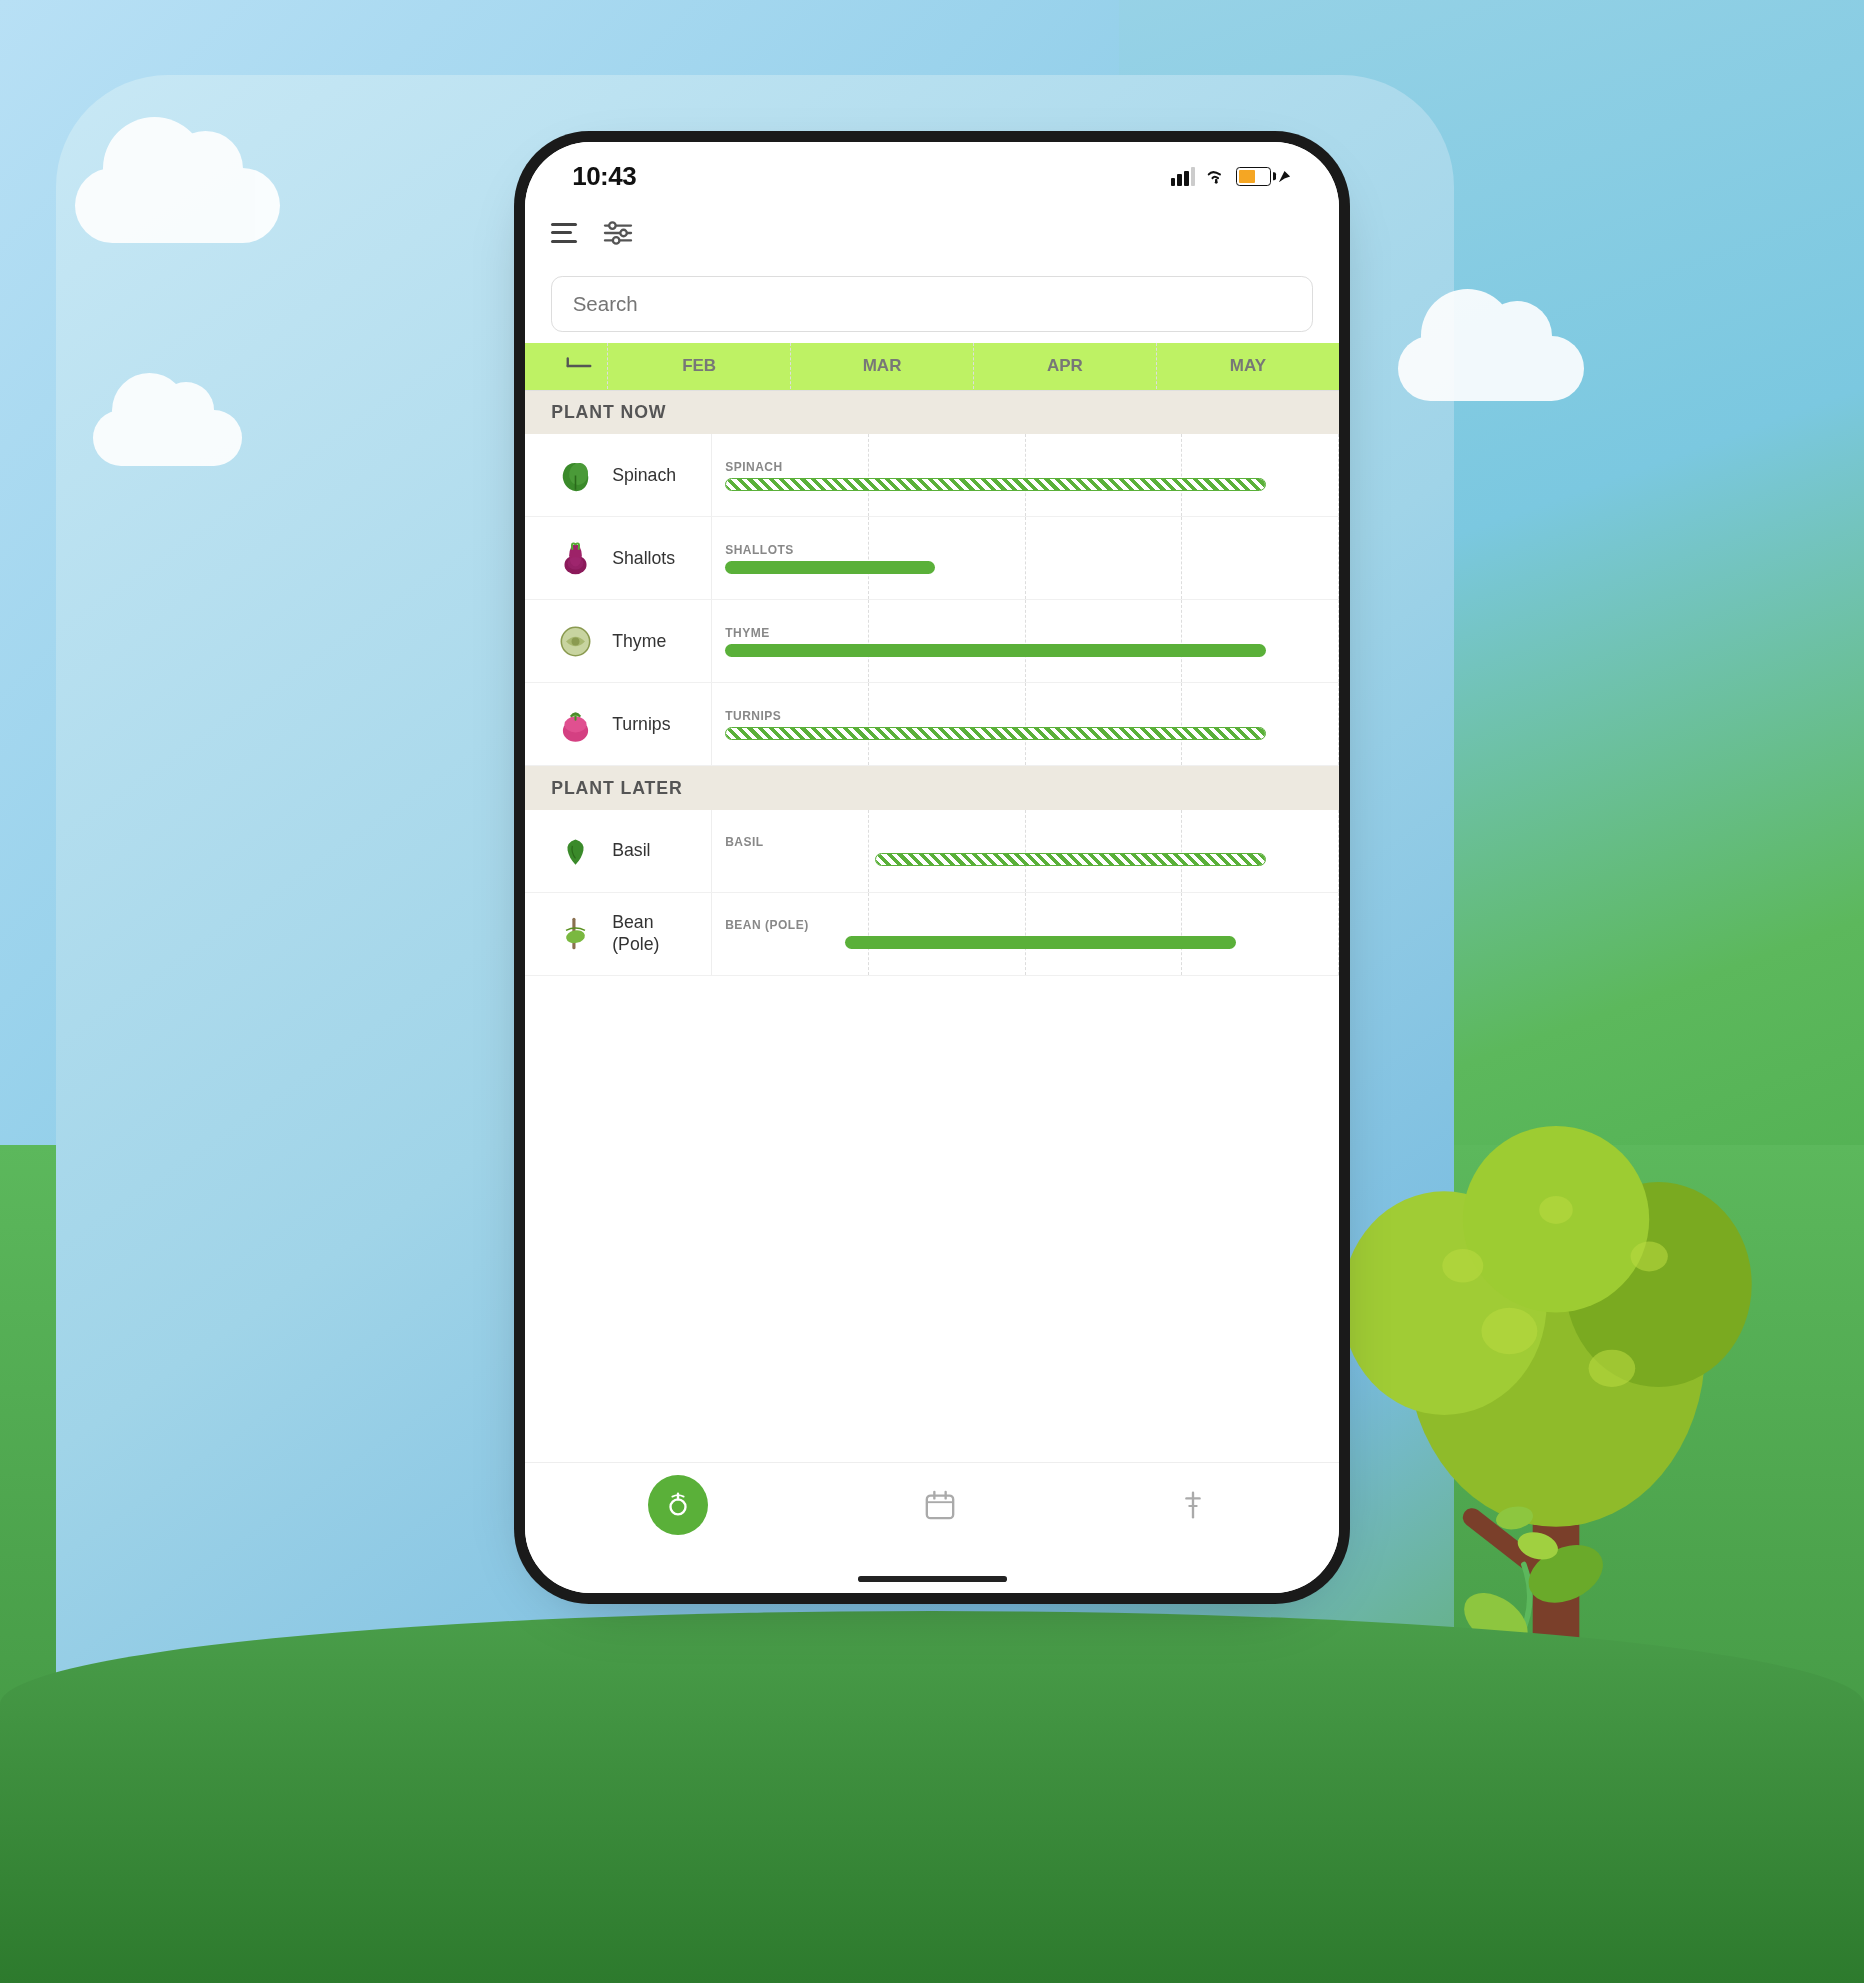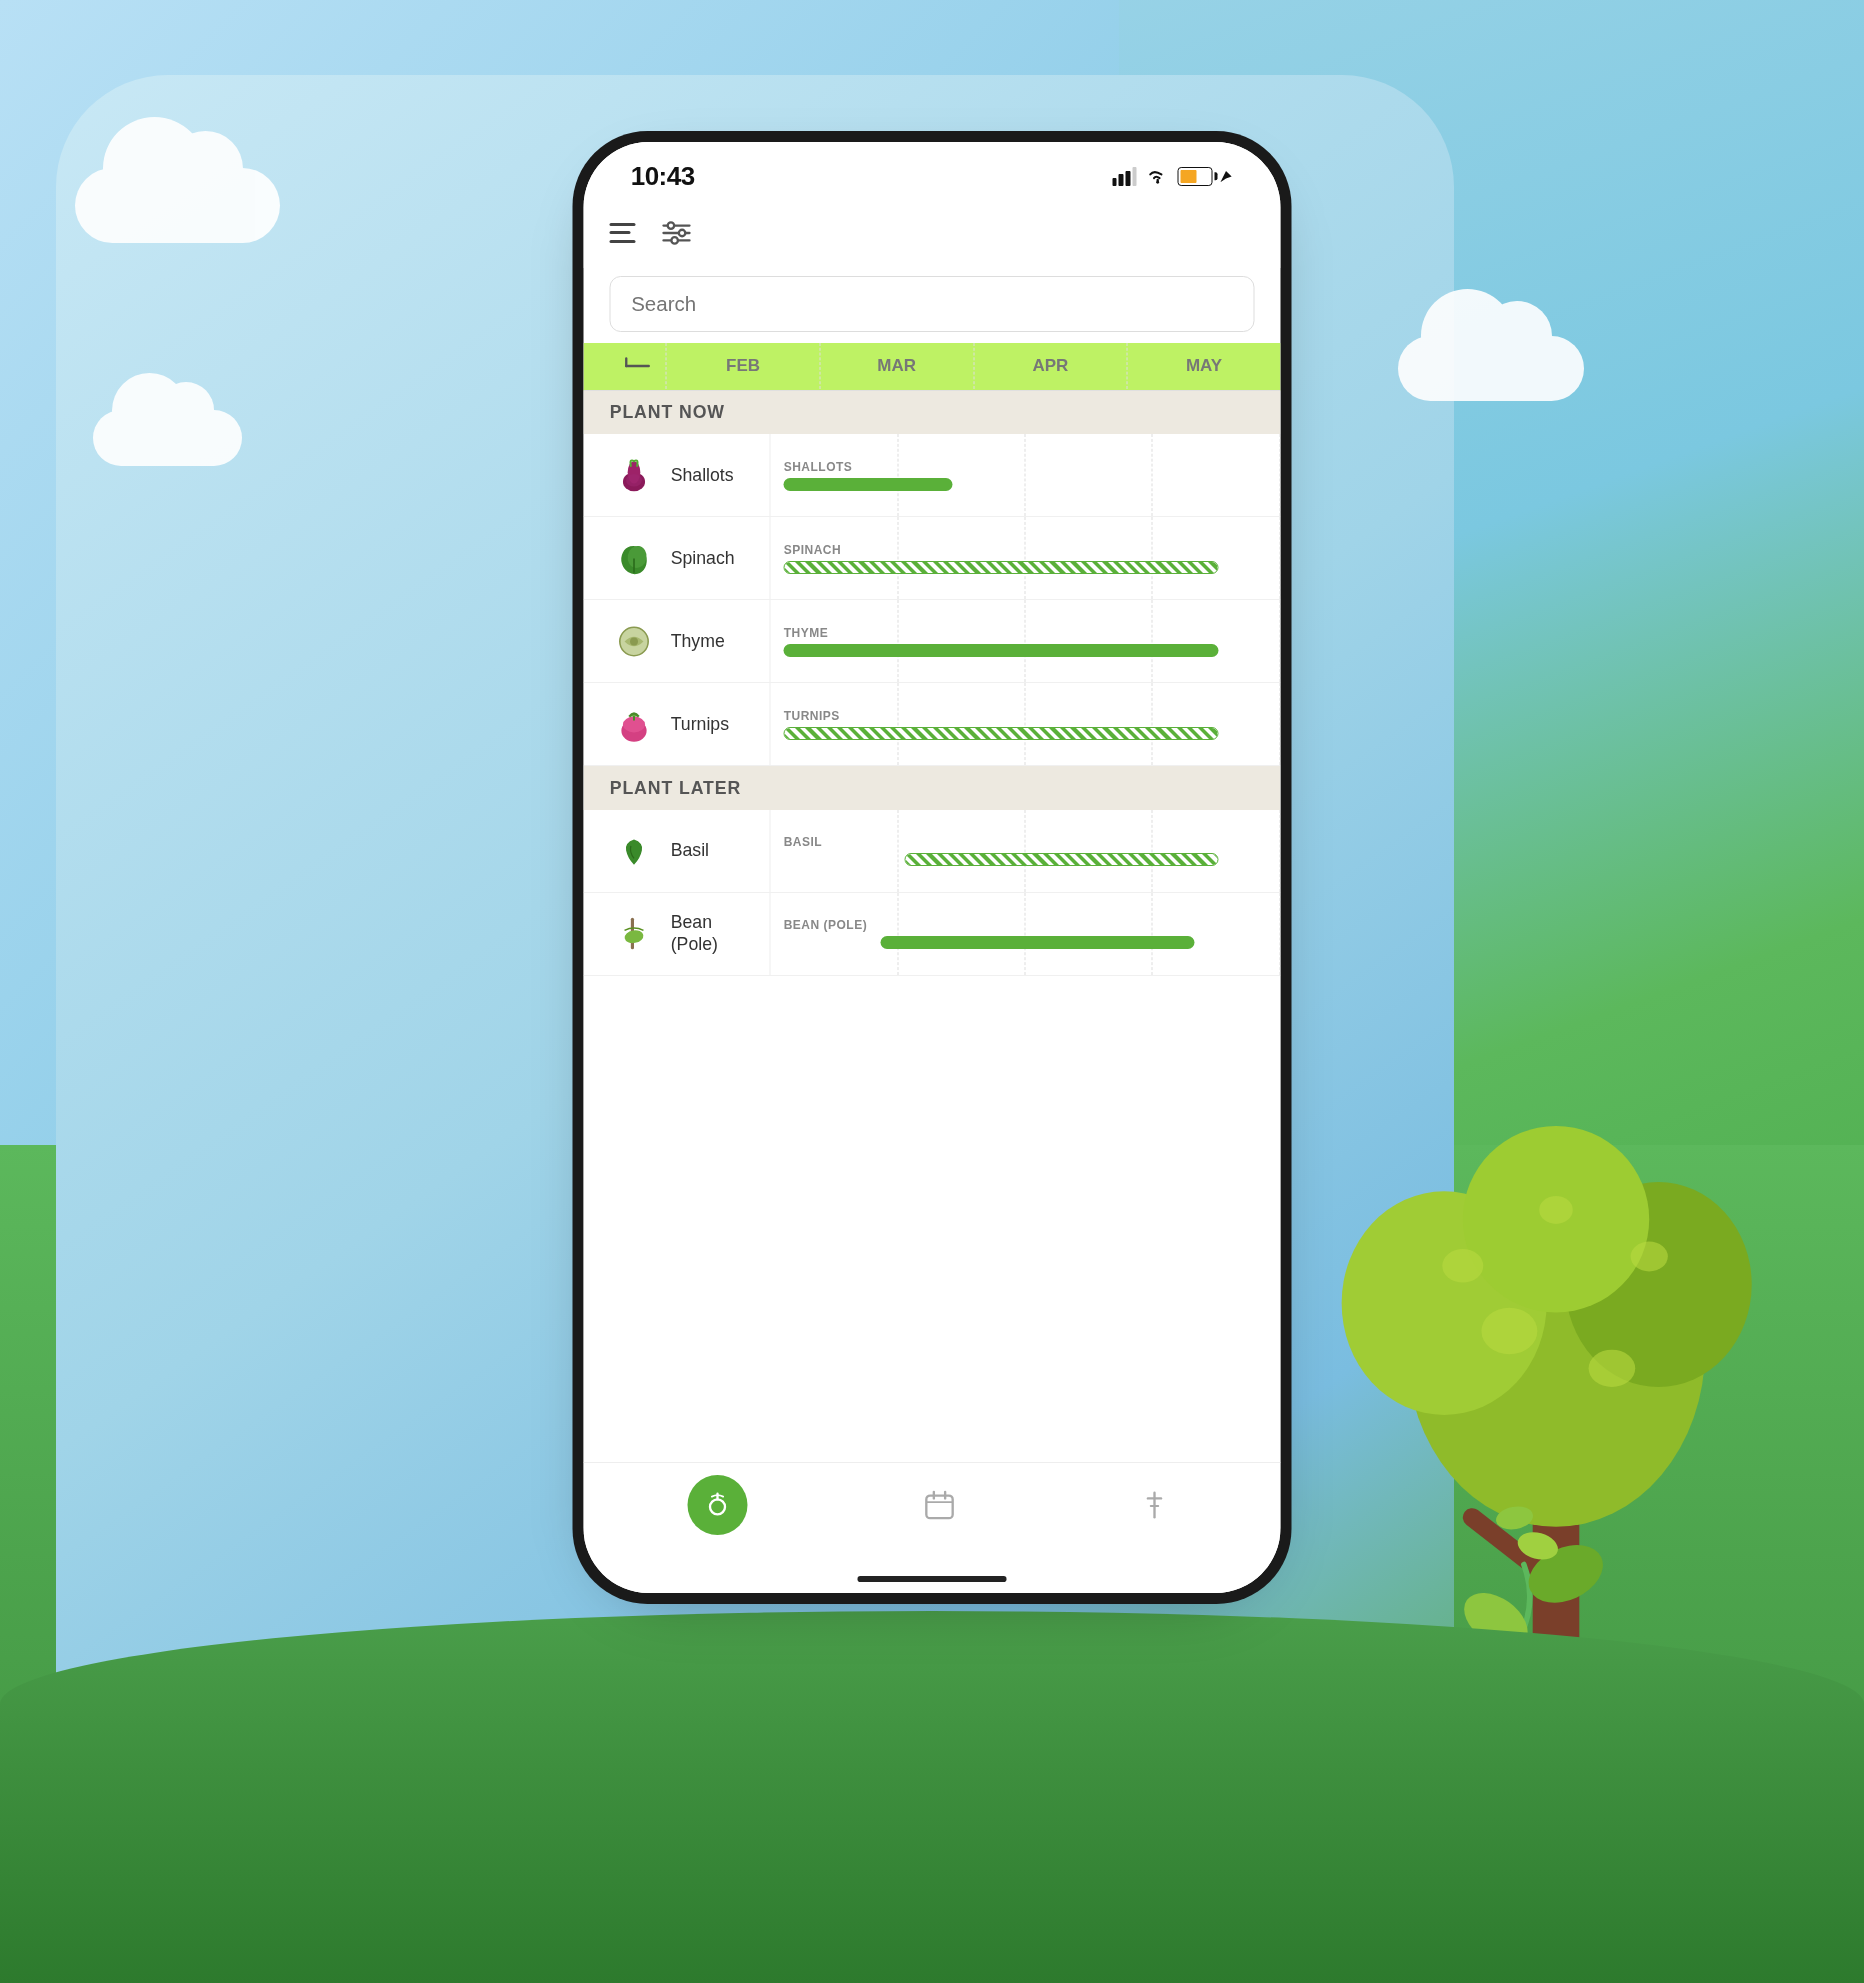--- a/index.html
+++ b/index.html
@@ -101,21 +101,21 @@
       width: 70px; height: 70px;
       top: -35px; left: 84px;
     }
 
     
     .phone-wrapper {
       position: absolute;
       top: 131px;
       left: 50%;
       transform: translateX(-50%);
-      width: 719px;
+      width: 836px;
       height: 1473px;
       padding-left: 32px;
     }
 
     .phone-shadow {
       position: absolute;
       inset: 18.6px;
       background: rgba(0,0,0,0.25);
       border-radius: 84px;
       filter: blur(28px);
@@ -631,63 +631,63 @@
         </div>
       </div>
 
       <div class="plant-list" id="plant-list-container">
 
       <div class="section-header"><span class="section-title">PLANT NOW</span></div>
           <div class="plant-row">
             <div class="plant-info">
               <div class="plant-icon">
                 <svg viewBox="0 0 52 52" width="41" height="41">
+                  <ellipse cx="26" cy="28" rx="16" ry="18" fill="#3a8a2a" transform="rotate(-15 26 28)"></ellipse>
+                  <ellipse cx="30" cy="24" rx="12" ry="14" fill="#4a9a38" transform="rotate(10 30 24)"></ellipse>
+                  <path d="M26 44 Q26 35 26 26" stroke="#2a6a1a" stroke-width="2" fill="none"></path>
+                </svg>
+              </div>
+              <div class="plant-name" style="white-space: pre-line;">Spinach</div>
+            </div>
+            <div class="plant-chart">
+              <div class="chart-vlines">
+                <div class="chart-vline"></div>
+                <div class="chart-vline"></div>
+                <div class="chart-vline"></div>
+                <div class="chart-vline"></div>
+              </div>
+              <div class="chart-label">SPINACH</div>
+              <div class="chart-bar-track">
+                <div class="chart-bar striped" style="margin-left: 0%; width: 90%;"></div>
+              </div>
+            </div>
+          </div>
+          <div class="plant-row">
+            <div class="plant-info">
+              <div class="plant-icon">
+                <svg viewBox="0 0 52 52" width="41" height="41">
                   <ellipse cx="26" cy="34" rx="14" ry="12" fill="#8b1a5a"></ellipse>
                   <ellipse cx="26" cy="22" rx="8" ry="14" fill="#9d2268"></ellipse>
                   <path d="M26 8 Q20 4 22 14" stroke="#5a3" stroke-width="2.5" fill="none" stroke-linecap="round"></path>
                   <path d="M26 8 Q32 4 30 14" stroke="#5a3" stroke-width="2.5" fill="none" stroke-linecap="round"></path>
                   <ellipse cx="26" cy="32" rx="10" ry="8" fill="#a02872" opacity="0.5"></ellipse>
                 </svg>
               </div>
               <div class="plant-name" style="white-space: pre-line;">Shallots</div>
             </div>
             <div class="plant-chart">
               <div class="chart-vlines">
                 <div class="chart-vline"></div>
                 <div class="chart-vline"></div>
                 <div class="chart-vline"></div>
                 <div class="chart-vline"></div>
               </div>
               <div class="chart-label">SHALLOTS</div>
               <div class="chart-bar-track">
                 <div class="chart-bar" style="margin-left: 0%; width: 35%;"></div>
-              </div>
-            </div>
-          </div>
-          <div class="plant-row">
-            <div class="plant-info">
-              <div class="plant-icon">
-                <svg viewBox="0 0 52 52" width="41" height="41">
-                  <ellipse cx="26" cy="28" rx="16" ry="18" fill="#3a8a2a" transform="rotate(-15 26 28)"></ellipse>
-                  <ellipse cx="30" cy="24" rx="12" ry="14" fill="#4a9a38" transform="rotate(10 30 24)"></ellipse>
-                  <path d="M26 44 Q26 35 26 26" stroke="#2a6a1a" stroke-width="2" fill="none"></path>
-                </svg>
-              </div>
-              <div class="plant-name" style="white-space: pre-line;">Spinach</div>
-            </div>
-            <div class="plant-chart">
-              <div class="chart-vlines">
-                <div class="chart-vline"></div>
-                <div class="chart-vline"></div>
-                <div class="chart-vline"></div>
-                <div class="chart-vline"></div>
-              </div>
-              <div class="chart-label">SPINACH</div>
-              <div class="chart-bar-track">
-                <div class="chart-bar striped" style="margin-left: 0%; width: 90%;"></div>
               </div>
             </div>
           </div>
           <div class="plant-row">
             <div class="plant-info">
               <div class="plant-icon">
                 <svg viewBox="0 0 52 52" width="41" height="41">
                   <circle cx="26" cy="26" r="18" fill="#c8d4a0" stroke="#8a9a50" stroke-width="2"></circle>
                   <path d="M14 26 Q26 14 38 26 Q26 38 14 26Z" fill="#a8b870"></path>
                   <circle cx="26" cy="26" r="5" fill="#8a9a50"></circle>

